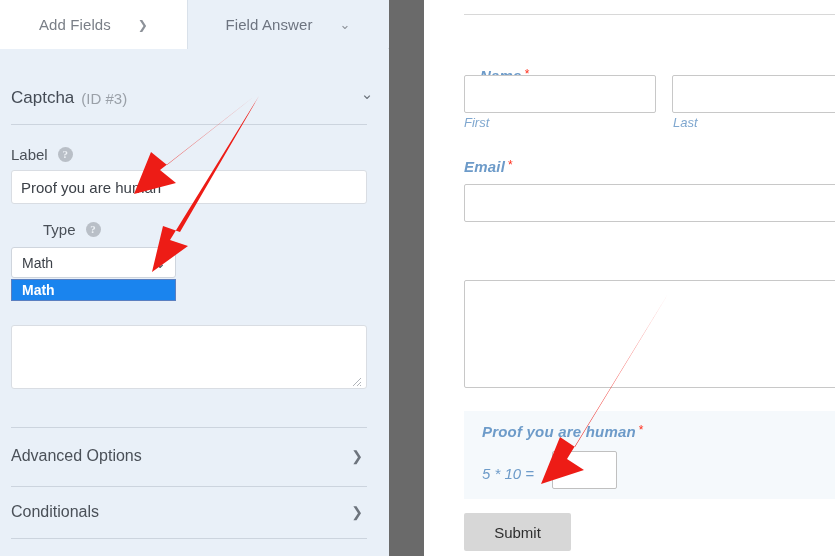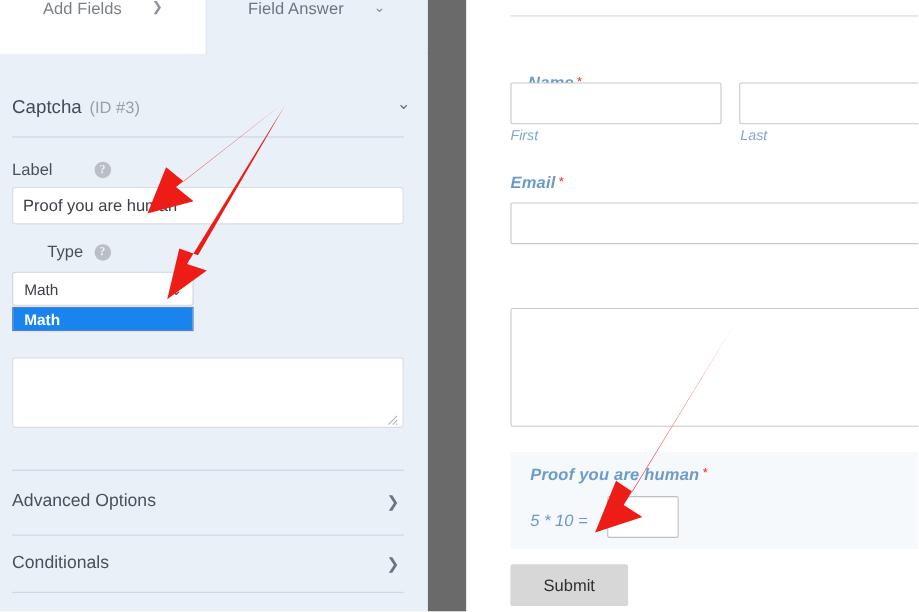--- a/index.html
+++ b/index.html
@@ -23,21 +23,21 @@
     background: #e9f0f8;
     overflow: hidden;
   }
   #tabbar {
     position: absolute; left: 0; top: 0;
     width: 389px; height: 49px;
     display: flex;
     border-bottom: 1px solid #d3dbe4;
   }
   .tab {
-    display: flex; justify-content: center;
+    display: flex; align-items: center; justify-content: center;
     height: 49px;
     font-size: 15px;
     color: #7a7f87;
     letter-spacing: .1px;
     cursor: pointer;
     user-select: none;
     gap: 20px;
   }
   .tab-inactive {
     width: 188px;
@@ -310,21 +310,21 @@
 
     <div id="field-header">
       <div id="field-title-row">
         <span id="field-title">Captcha</span>
         <span id="field-id">(ID #3)</span>
       </div>
       <div id="field-collapse">⌄</div>
     </div>
     <div class="hr-sidebar" style="top:124px;"></div>
 
-    <div class="label-row" style="top:146px;gap:28px;">
+    <div class="label-row" style="top:146px;">
       <span class="label-text">Label</span>
       <span class="help-icon">?</span>
     </div>
     <input id="label-input" type="text" value="Proof you are human" style="">
 
     <div class="label-row" style="top:221px;margin-left:32px;">
       <span class="label-text">Type</span>
       <span class="help-icon">?</span>
     </div>
 

